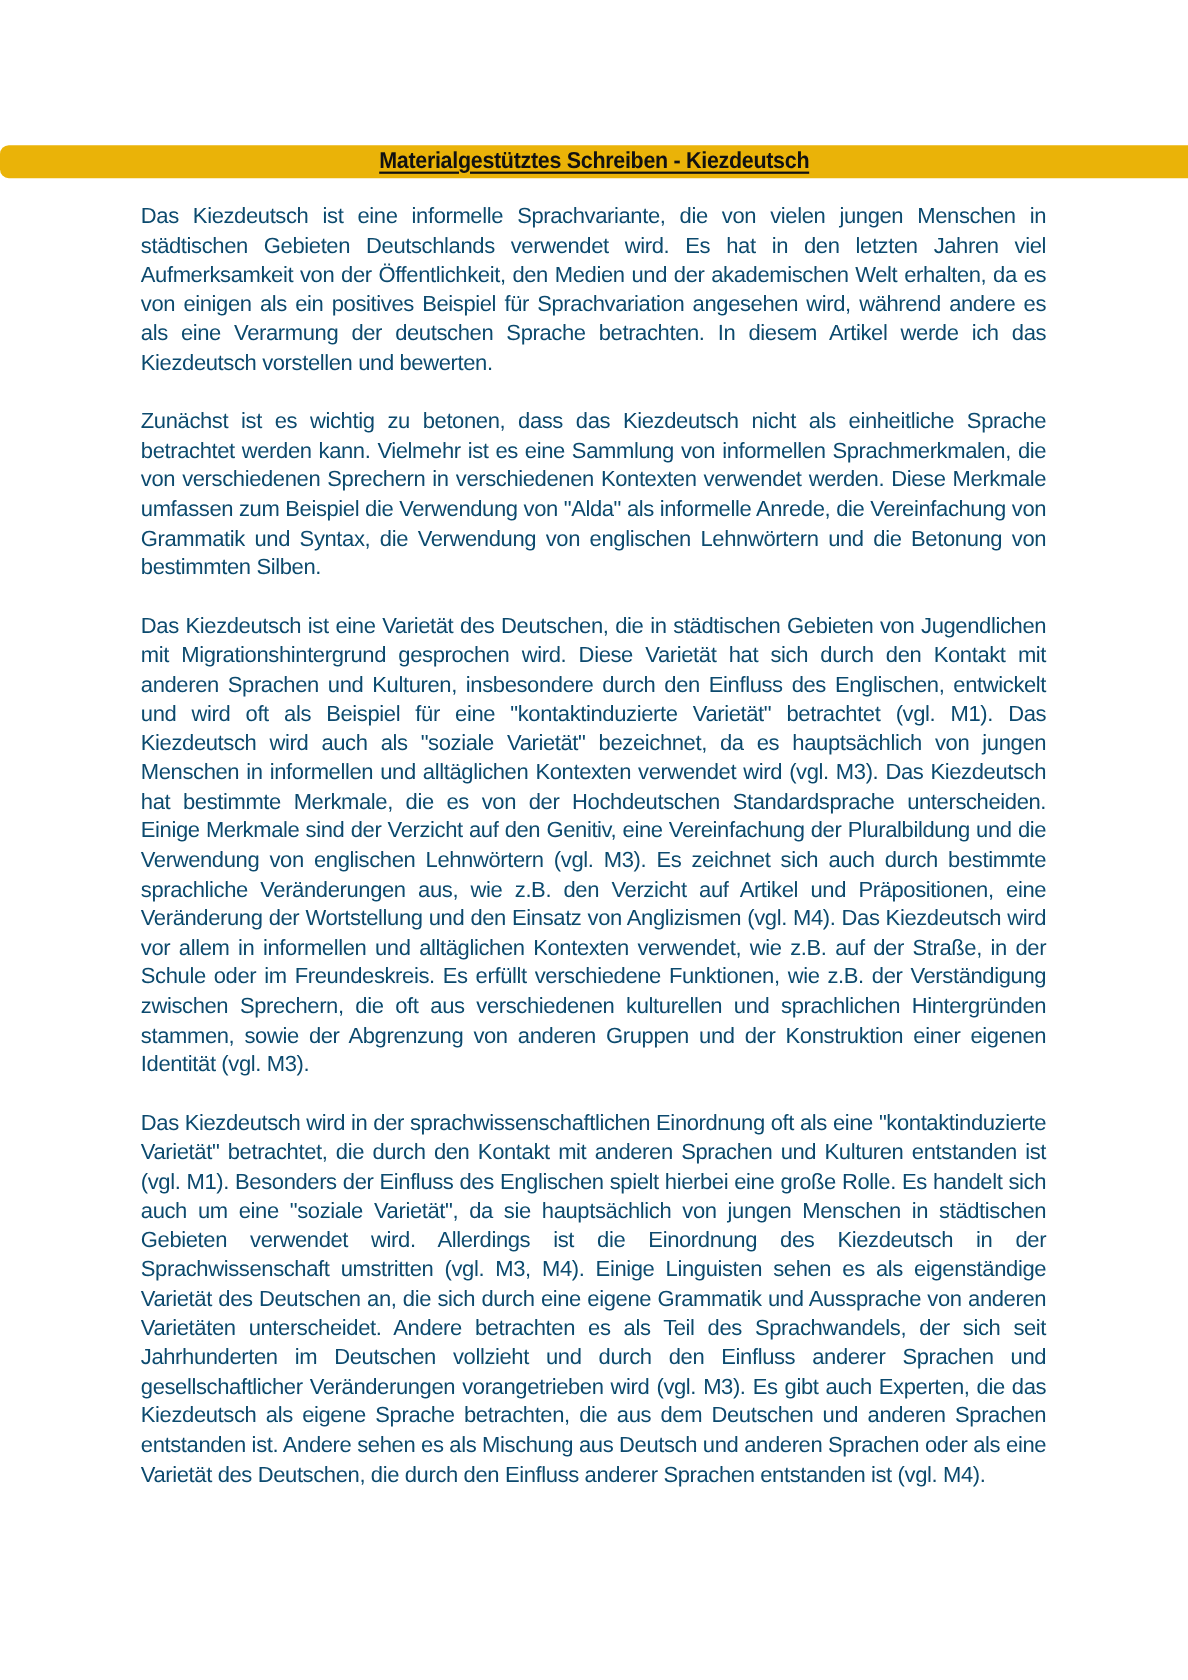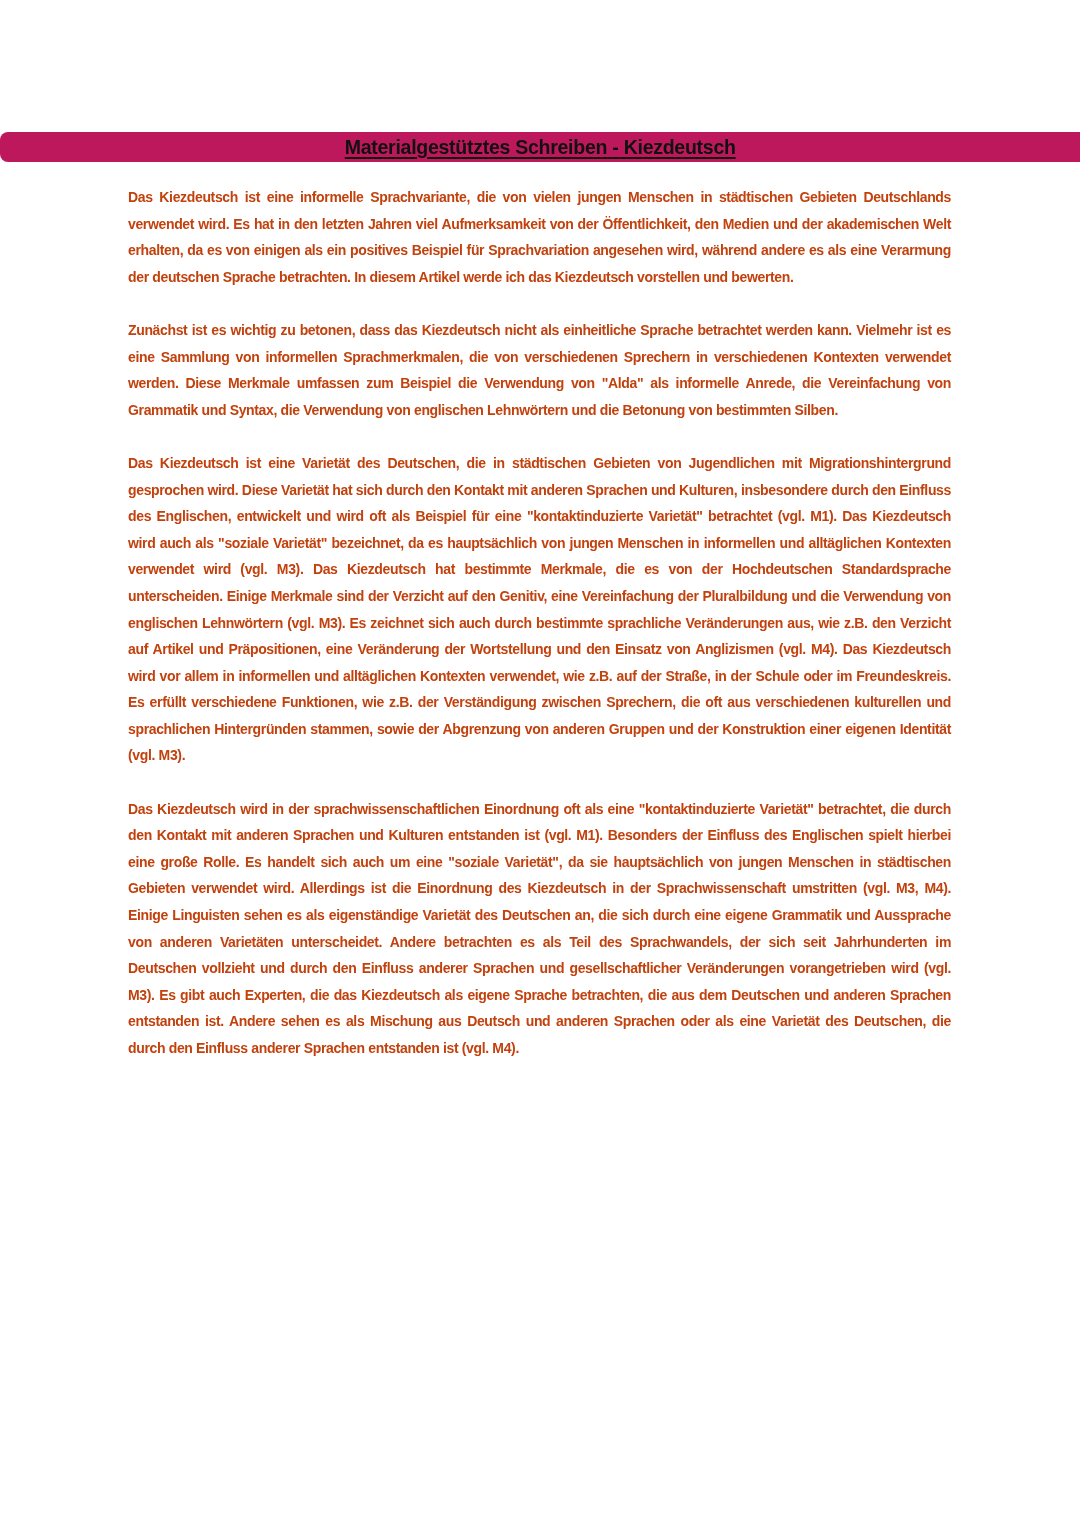--- a/index.html
+++ b/index.html
@@ -14,21 +14,21 @@
       overflow: hidden;
       font-family: "Liberation Sans", "DejaVu Sans", sans-serif;
       color: #111111;
     }
     .title-banner {
       position: absolute;
       left: 0;
       top: 132px;
       width: 1080px;
       height: 30px;
-      background: #be185d;
+      background: #eab308;
       border-radius: 8px 0 0 8px;
       display: flex;
       align-items: center;
       justify-content: center;
     }
     .title-text {
       font-family: "Liberation Sans", sans-serif;
       font-weight: bold;
       font-size: 21px;
       letter-spacing: -0.3px;
@@ -39,27 +39,26 @@
       transform: scaleX(0.93);
     }
     .content {
       position: absolute;
       left: 128px;
       top: 184px;
       width: 823px;
     }
     .para {
       margin: 0 0 26.6px 0;
-      font-size: 14px;
+      font-size: 20px;
       line-height: 26.6px;
       text-align: justify;
       letter-spacing: -0.35px;
       word-spacing: 0px;
-      color: #c2410c;
-      font-weight: bold;
+      color: #0c4a6e;
     }
   </style>
 </head>
 <body>
 
 <div class="title-banner">
   <span class="title-text">Materialgestütztes Schreiben - Kiezdeutsch</span>
 </div>
 
 <div class="content">

